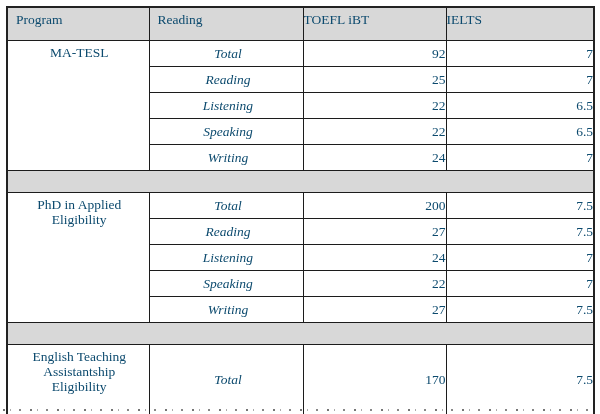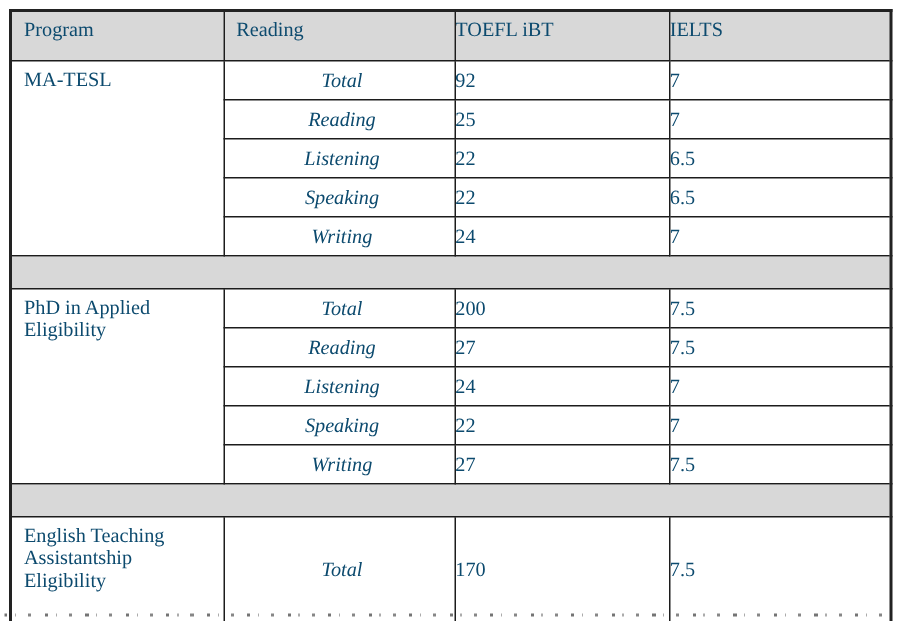--- a/index.html
+++ b/index.html
@@ -37,34 +37,34 @@
     background: #d8d8d8;
     vertical-align: top;
     padding: 4px 4px 0 8px;
     text-align: left;
   }
   td.hdr.center { padding-left: 0; }
   
   td.prog {
     vertical-align: top;
     padding: 4px 6px 0 8px;
-    text-align: left;
+    text-align: center;
   }
   
   tr.data-row { height: 26px; }
   td.sec {
     vertical-align: middle;
     padding: 0 4px 0 8px;
     text-align: center;
     font-style: italic;
   }
   
   td.num {
     vertical-align: middle;
-    text-align: left;
+    text-align: right;
     padding: 0;
   }
   
   tr.sep-row { height: 22px; }
   td.sep {
     background: #d8d8d8;
     padding: 0;
   }
   
   tr.last-row { height: 72px; }

